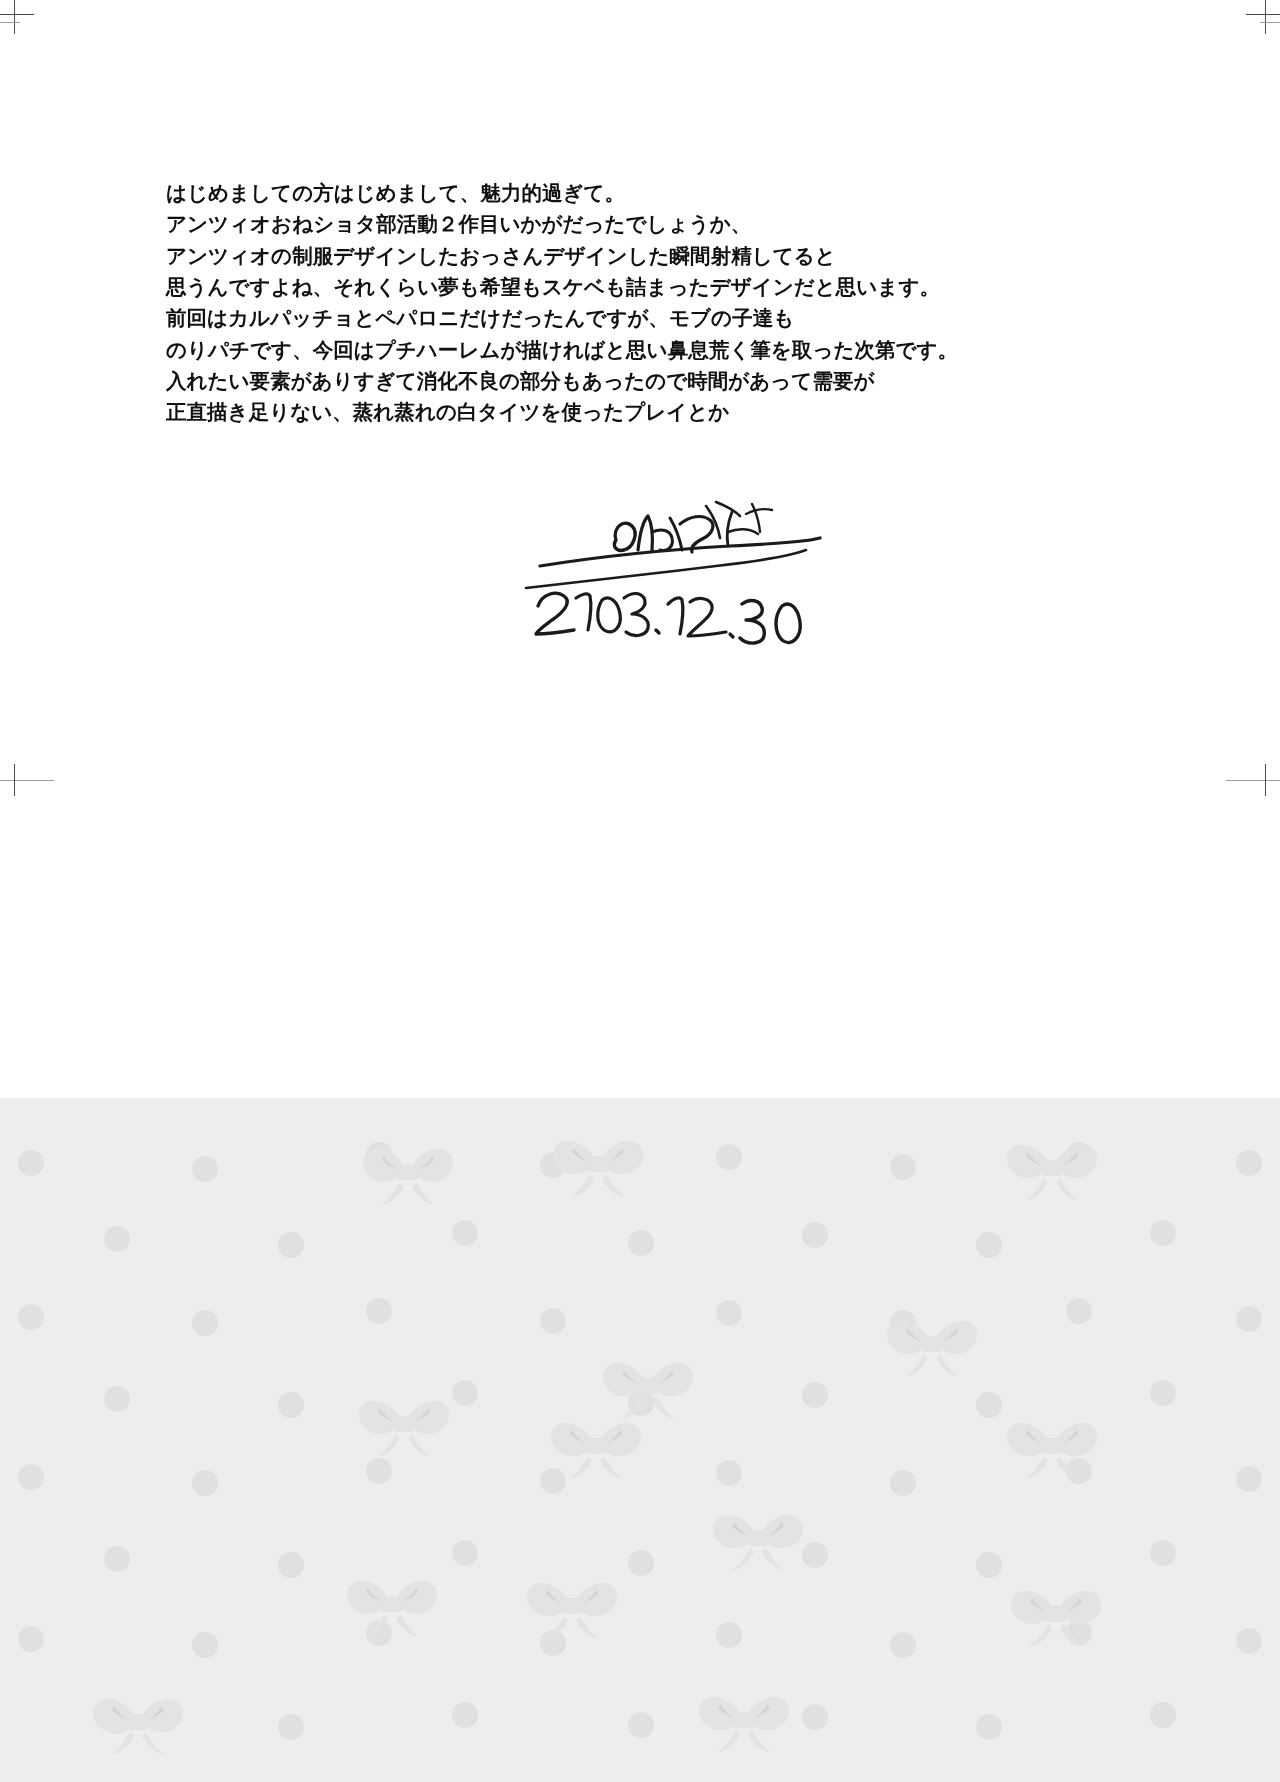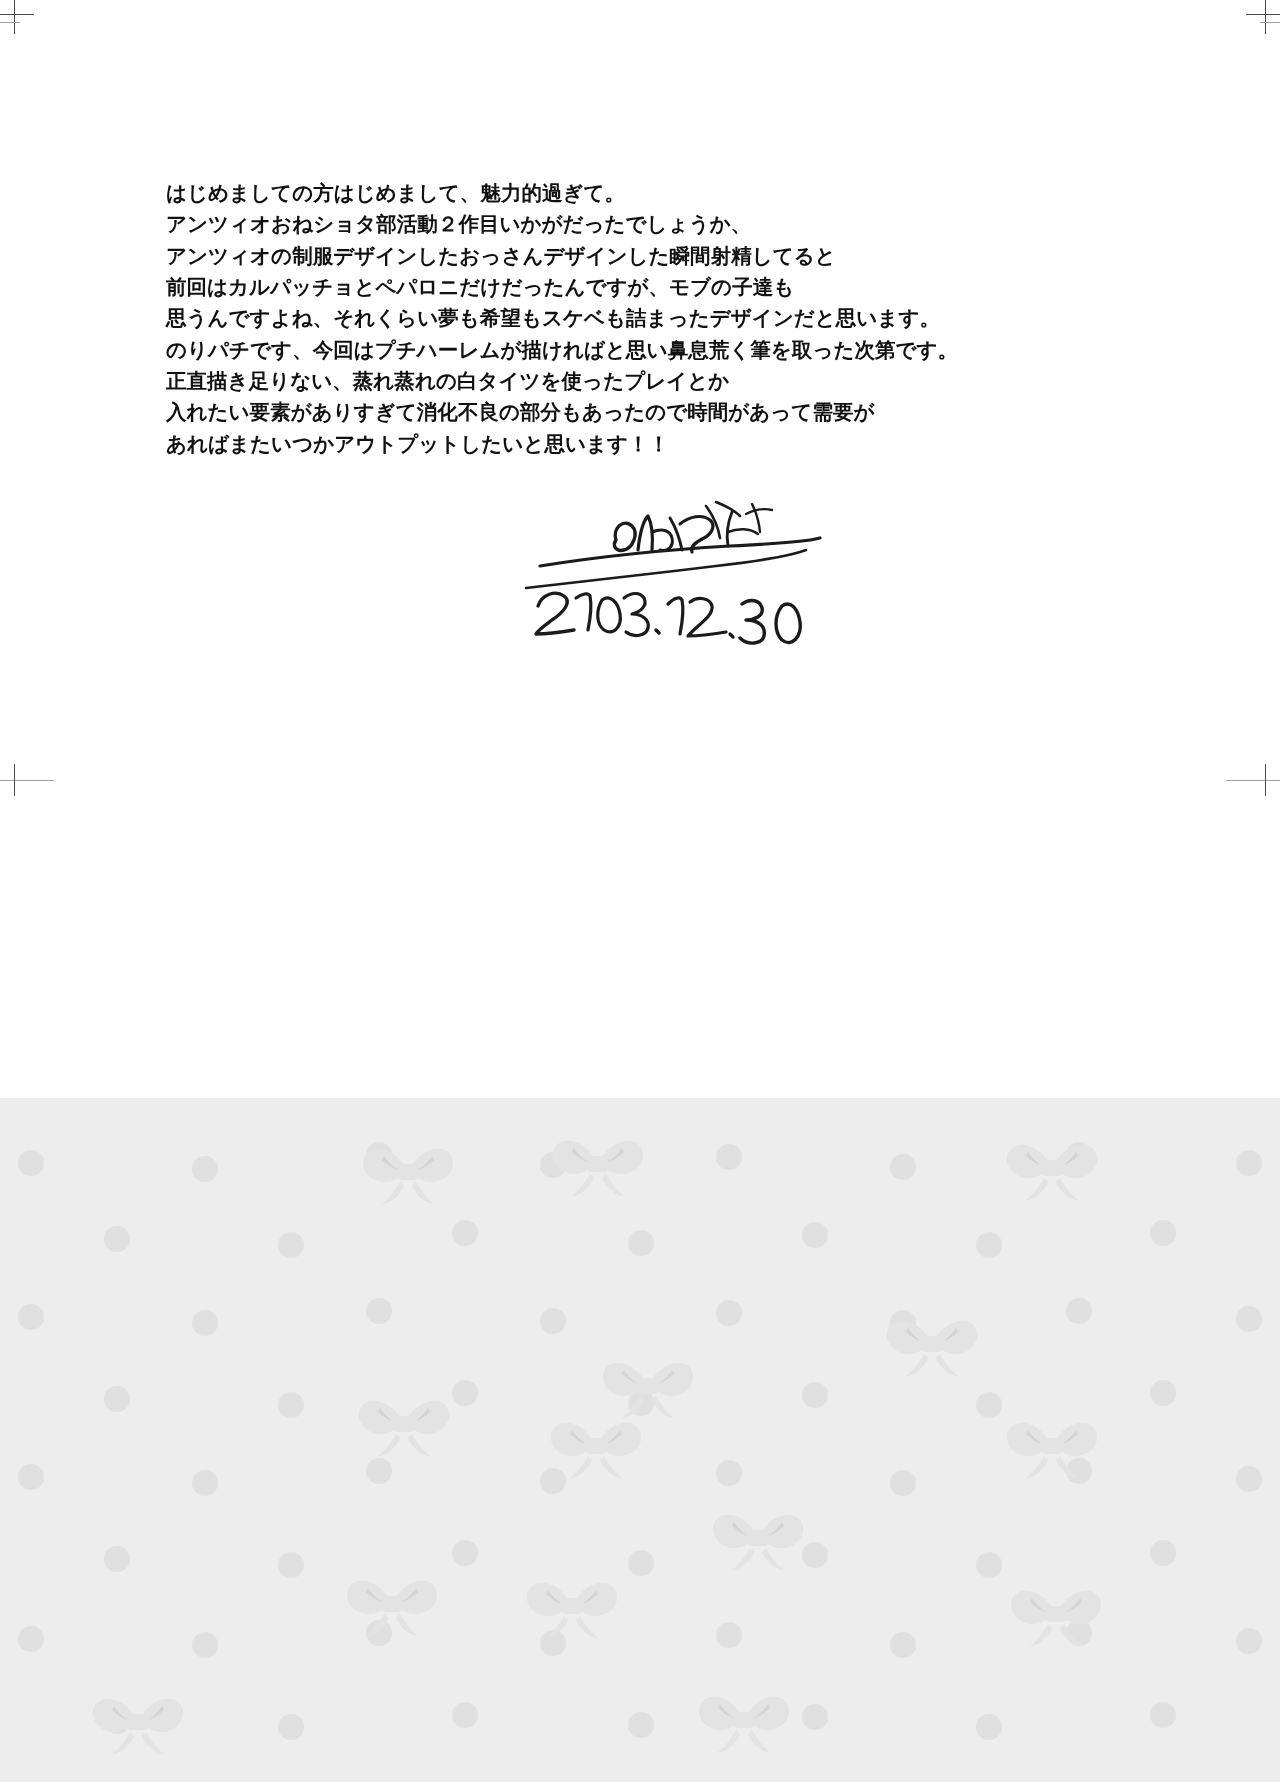--- a/index.html
+++ b/index.html
@@ -129,26 +129,25 @@
   </div>
   <div class="crop" style="right:0;top:764px;width:30px;height:32px;">
     <span class="v" style="right:14px;top:0;height:32px;"></span>
   </div>
 
   <div class="afterword">
     <div class="afterword-body">
       <p>はじめましての方はじめまして、魅力的過ぎて。</p>
       <p>アンツィオおねショタ部活動２作目いかがだったでしょうか、</p>
       <p>アンツィオの制服デザインしたおっさんデザインした瞬間射精してると</p>
+      <p>思うんですよね、それくらい夢も希望もスケベも詰まったデザインだと思います。</p>
       <p>前回はカルパッチョとペパロニだけだったんですが、モブの子達も</p>
-      <p>思うんですよね、それくらい夢も希望もスケベも詰まったデザインだと思います。</p>
       <p>のりパチです、今回はプチハーレムが描ければと思い鼻息荒く筆を取った次第です。</p>
+      <p>入れたい要素がありすぎて消化不良の部分もあったので時間があって需要が</p>
       <p>正直描き足りない、蒸れ蒸れの白タイツを使ったプレイとか</p>
-      <p>入れたい要素がありすぎて消化不良の部分もあったので時間があって需要が</p>
-      <p>あればまたいつかアウトプットしたいと思います！！</p>
     </div>
   </div>
 
   <div class="signature">
     <svg width="400" height="170" viewBox="0 0 400 170" fill="none" xmlns="http://www.w3.org/2000/svg">
       <g stroke="#1b1b1b" stroke-linecap="round" stroke-linejoin="round" fill="none">
 
         <path d="M96 52 C92 40 104 30 112 38 C119 45 113 60 104 62 C96 64 92 58 96 52 Z" stroke-width="3.4"></path>
         <path d="M118 62 C120 44 124 32 128 28 C132 36 133 50 132 62" stroke-width="3.2"></path>
         <path d="M132 44 C142 40 150 42 152 50 C154 58 148 64 140 62" stroke-width="3"></path>

